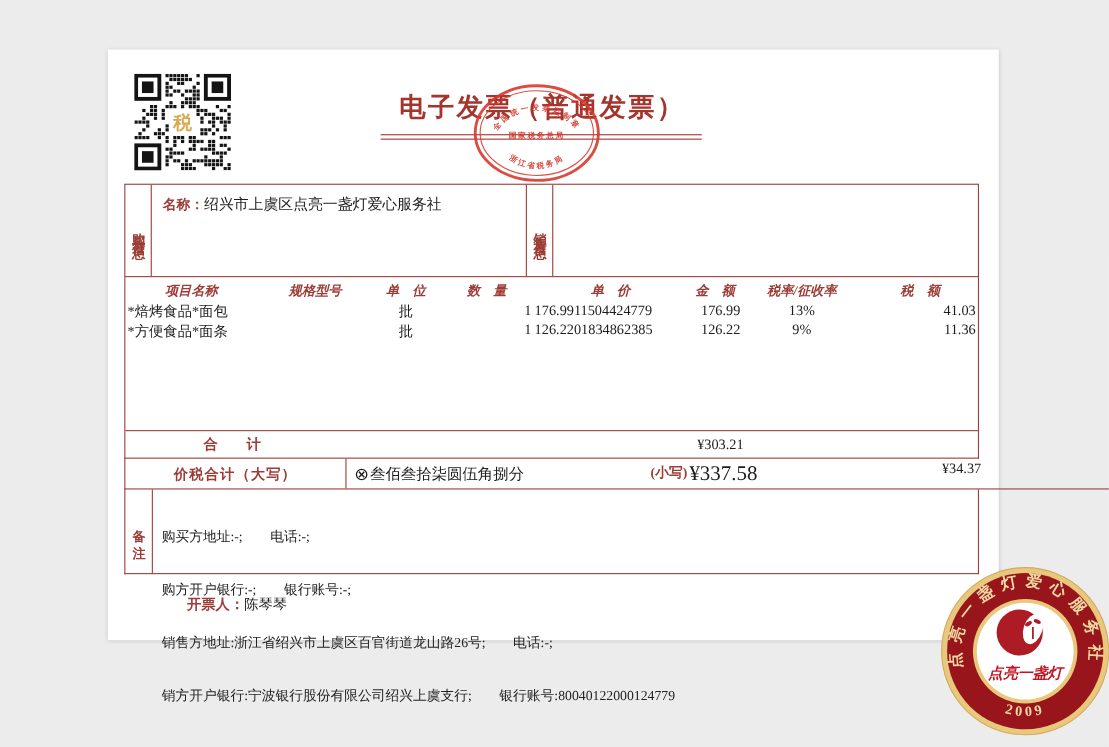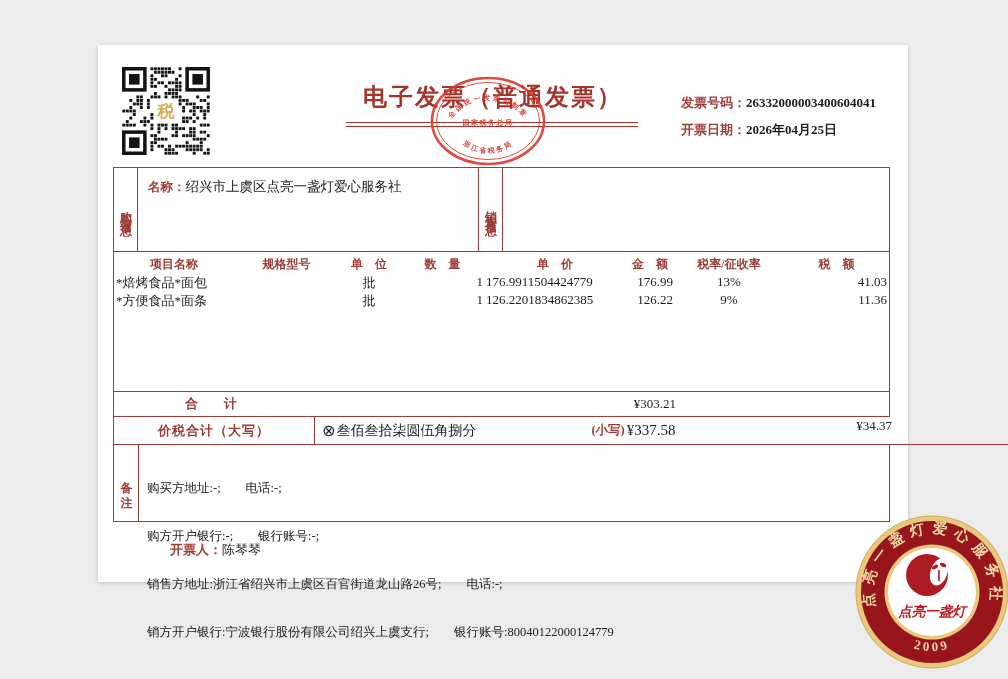--- a/index.html
+++ b/index.html
@@ -42,21 +42,21 @@
   .party-buyer{flex:0 0 340px;}
   .party .line{white-space:nowrap;}
   .party .lbl{color:#9b3c37;font-size:12.5px;font-weight:bold;}
   .party .val{color:#1c1c1c;font-size:13.5px;}
   .party .id{font-family:"DejaVu Sans Mono","Liberation Mono",monospace;font-size:14.5px;letter-spacing:.5px;}
 
   
   .items-box{left:15px;top:207px;width:777px;height:165px;border:1.5px solid #9b3c37;border-top:none;
     box-sizing:border-box;display:flex;flex-direction:column;}
   .trow{display:flex;white-space:nowrap;}
-  .thead{color:#9b3c37;font-size:12px;font-weight:bold;padding-top:4px;height:18px;}
+  .thead{color:#9b3c37;font-size:12px;font-weight:bold;padding-top:4px;height:18px;font-style:italic;}
   .tdata{color:#1c1c1c;font-size:13px;height:18px;}
   .c{box-sizing:border-box;overflow:hidden;}
   .c-name{width:120px;flex:0 0 120px;text-align:left;padding-left:2px;}
   .thead .c-name{text-align:center;padding-left:0;}
   .c-spec{width:105px;flex:0 0 105px;text-align:center;}
   .c-unit{width:60px;flex:0 0 60px;text-align:center;}
   .c-qty{width:87px;flex:0 0 87px;text-align:right;padding-right:3px;}
   .thead .c-qty{text-align:center;padding-right:0;}
   .c-price{width:138px;flex:0 0 138px;text-align:left;padding-right:3px;}
   .thead .c-price{text-align:center;padding-right:0;}
@@ -75,21 +75,21 @@
 
   
   .sum-row{left:15px;top:372px;width:922px;height:28px;border:1.5px solid #9b3c37;border-top:none;
     box-sizing:border-box;display:flex;align-items:stretch;}
   .sum-label{width:200px;flex:0 0 200px;border-right:1px solid #9b3c37;display:flex;align-items:center;justify-content:center;
     color:#9b3c37;font-size:13px;font-weight:bold;letter-spacing:1px;}
   .sum-content{flex:1;display:flex;align-items:center;padding-left:7px;white-space:nowrap;}
   .sum-sym{font-family:"DejaVu Sans",sans-serif;font-size:16px;color:#1c1c1c;margin-right:1px;}
   .sum-words{color:#1c1c1c;font-size:14px;}
   .sum-small-lbl{color:#9b3c37;font-size:12.5px;font-weight:bold;margin-left:115px;}
-  .sum-small-val{color:#1c1c1c;font-size:15px;margin-left:2px;}
+  .sum-small-val{color:#1c1c1c;font-size:19px;margin-left:2px;}
 
   
   .remarks-box{left:15px;top:400px;width:777px;height:77px;border:1.5px solid #9b3c37;border-top:none;
     box-sizing:border-box;display:flex;}
   .remarks-side{width:24px;flex:0 0 24px;letter-spacing:15px;padding-top:6px;}
   .remarks-content{flex:1;padding:3px 8px;color:#222;font-size:12.5px;line-height:16px;white-space:pre-wrap;}
 
   .footer{left:72px;top:496px;font-size:13px;white-space:nowrap;}
   .footer .lbl{color:#9b3c37;font-weight:bold;}
   .footer .val{color:#1c1c1c;}
@@ -315,28 +315,20 @@
       </defs>
       <text font-size="7" fill="#cf3328" letter-spacing="2.5" font-weight="bold">
         <textPath href="#stamp-top-arc" startOffset="50%" text-anchor="middle">全国统一发票监制章</textPath>
       </text>
       <text x="60" y="52" text-anchor="middle" font-size="7" fill="#cf3328" letter-spacing="1.5" font-weight="bold">国家税务总局</text>
       <text font-size="7" fill="#cf3328" letter-spacing="2" font-weight="bold">
         <textPath href="#stamp-bottom-arc" startOffset="50%" text-anchor="middle">浙江省税务局</textPath>
       </text>
     </svg>
 
-    <div class="abs meta">
-      <div>
-        <span class="lbl">发票号码：</span><span class="val">26332000003400604041</span>
-      </div>
-      <div>
-        <span class="lbl">开票日期：</span><span class="val">2026年04月25日</span>
-      </div>
-    </div>
 
     <div class="abs info-box">
       <div class="side-label b-r">购买方信息</div>
       <div class="party party-buyer">
         <div class="line">
           <span class="lbl">名称：</span><span class="val">绍兴市上虞区点亮一盏灯爱心服务社</span>
         </div>
       </div>
       <div class="side-label b-l b-r">销售方信息</div>
     </div>

